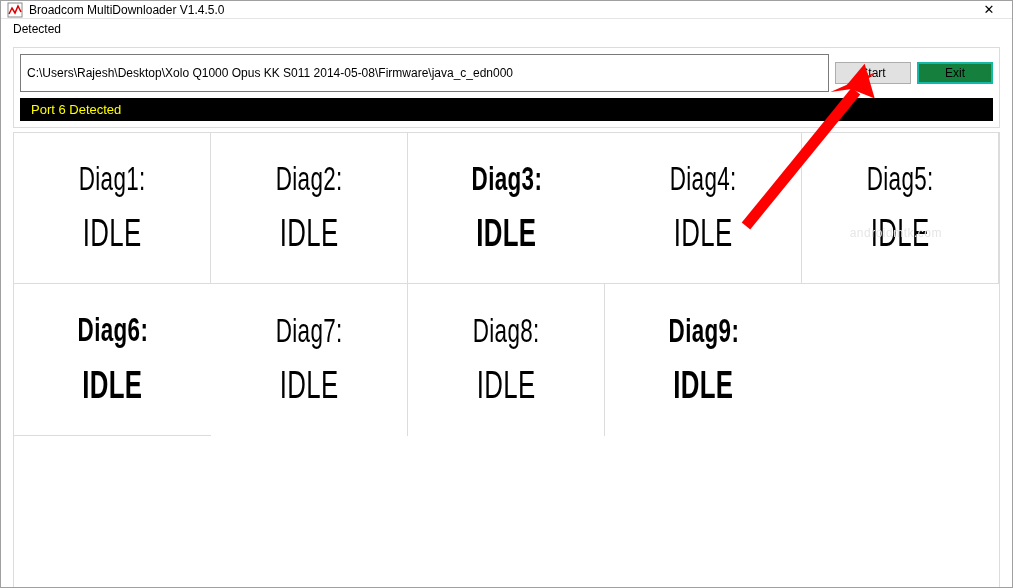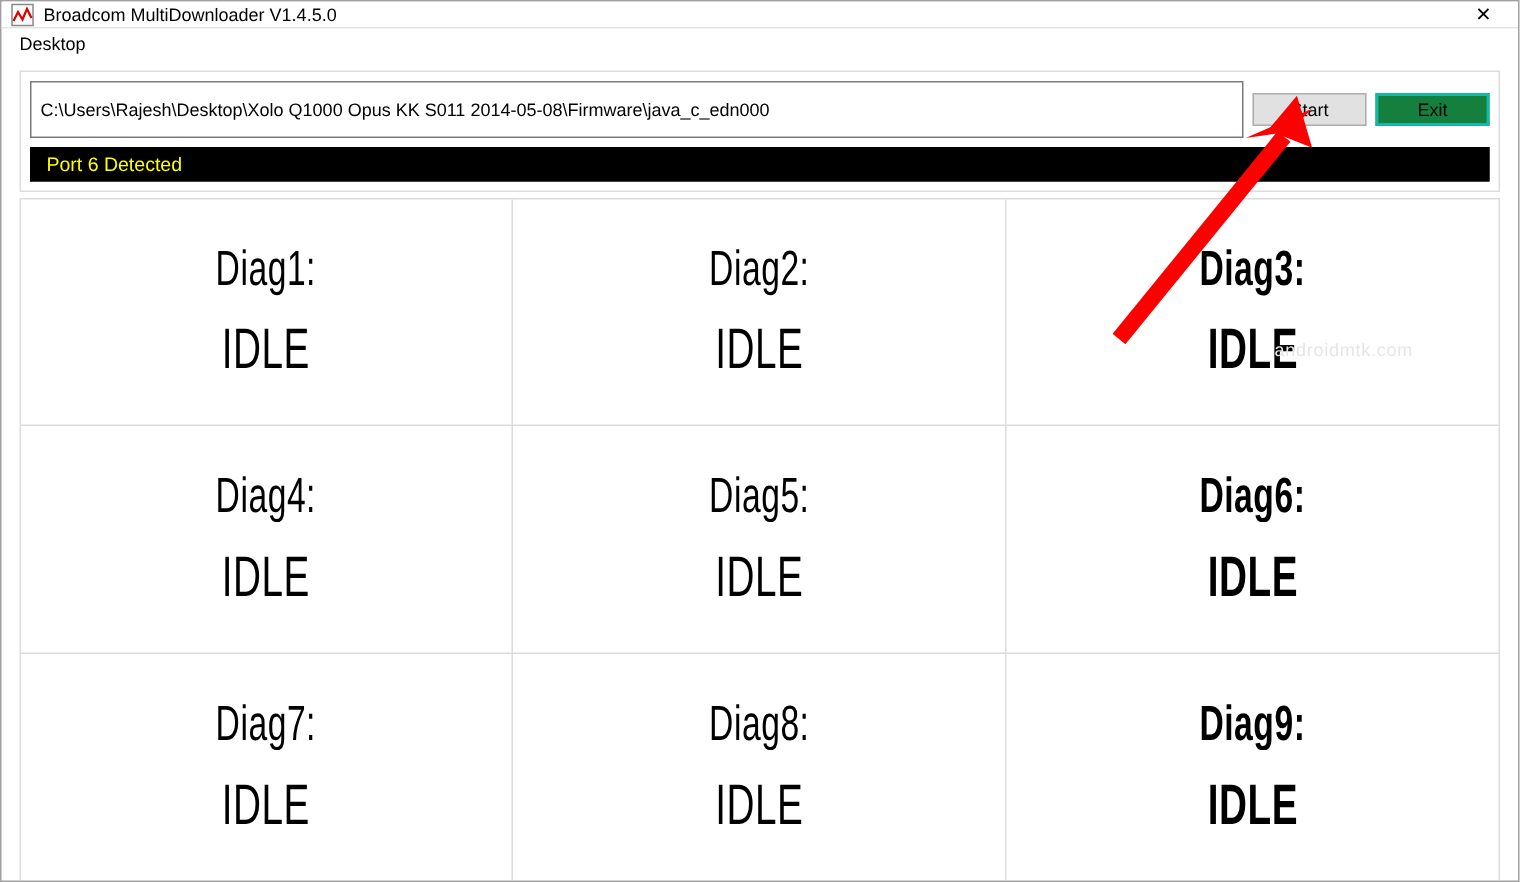--- a/index.html
+++ b/index.html
@@ -107,21 +107,21 @@
       padding: 3px 10px;
       font-size: 13px;
       border: 1px solid #000;
     }
     .grid-panel {
       border: 1px solid #dcdcdc;
       margin-top: 4px;
     }
     .diag-grid {
       display: grid;
-      grid-template-columns: 1fr 1fr 1fr;
+      grid-template-columns: 1fr 1fr 1fr 1fr 1fr;
       grid-template-rows: 1fr 1fr 1fr;
       width: 100%;
       height: 454px;
     }
     .diag-cell {
       border-right: 1px solid #dcdcdc;
       border-bottom: 1px solid #dcdcdc;
       display: flex;
       flex-direction: column;
       align-items: center;
@@ -185,21 +185,21 @@
     </span>
     <span class="titlebar-title">Broadcom MultiDownloader V1.4.5.0</span>
     <div class="titlebar-controls">
       <button class="titlebar-btn">
         <span>✕</span>
       </button>
     </div>
   </div>
 
   <div class="menubar">
-    <span class="menubar-item">Desktop</span>
+    <span class="menubar-item">Detected</span>
   </div>
 
   <div class="content-wrapper">
     <div class="top-panel">
       <div class="path-row">
         <input type="text" class="path-input" value="C:\Users\Rajesh\Desktop\Xolo Q1000 Opus KK S011 2014-05-08\Firmware\java_c_edn000" style="">
         <button class="win-button">Start</button>
         <button class="win-button highlighted">Exit</button>
       </div>
       <div class="status-bar">Port 6 Detected</div>

